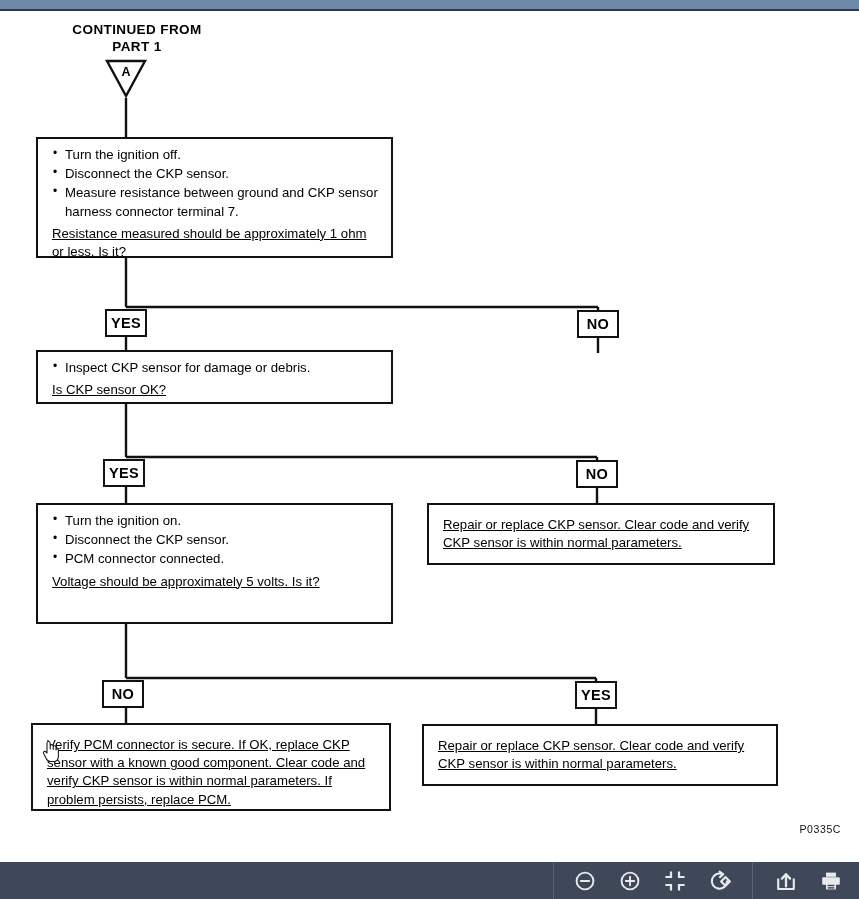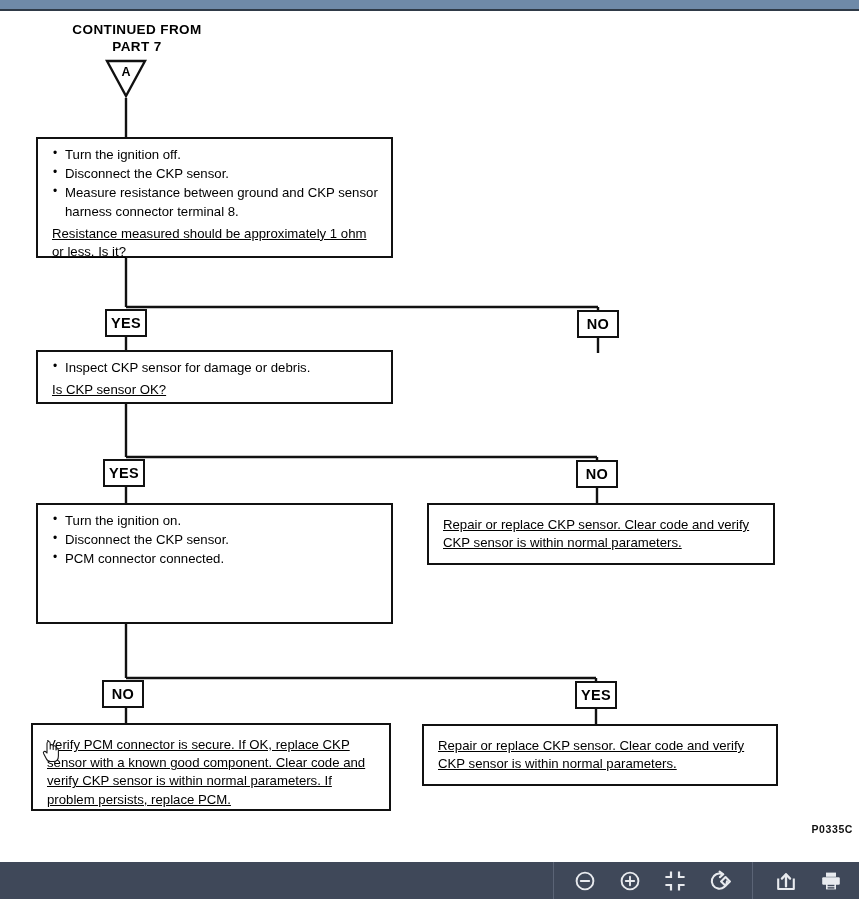--- a/index.html
+++ b/index.html
@@ -120,23 +120,23 @@
     left: 0; top: 7px;
     width: 42px;
     text-align: center;
     font-weight: bold;
     font-size: 12.5px;
     color: #000;
   }
 
   #figure-code {
     position: absolute;
-    right: 6px; top: 812px;
+    right: 18px; top: 812px;
     font-size: 10.5px;
-    font-weight: bold;
+    font-weight: normal;
     letter-spacing: 0.6px;
     color: #111;
   }
 
   
   #cursor {
     position: absolute;
     left: 41px; top: 727px;
     width: 20px; height: 26px;
     pointer-events: none;
@@ -219,34 +219,34 @@
         <line x1="596" y1="667" x2="596" y2="671"></line>
 
         <line x1="126" y1="696" x2="126" y2="712"></line>
 
         <line x1="596" y1="697" x2="596" y2="713"></line>
       </g>
     </svg>
 
     <div id="continued-label">
       <div>CONTINUED FROM</div>
-      <div>PART 7</div>
+      <div>PART 1</div>
     </div>
     <div id="connector-a">
       <svg width="42" height="40" viewBox="0 0 42 40">
         <polygon points="2,3 40,3 21,38" fill="#ffffff" stroke="#111111" stroke-width="2.4"></polygon>
       </svg>
       <div class="letter">A</div>
     </div>
 
     <div class="node" style="left:36px; top:126px; width:357px; height:121px;">
       <ul>
         <li>Turn the ignition off.</li>
         <li>Disconnect the CKP sensor.</li>
-        <li>Measure resistance between ground and CKP sensor harness connector terminal 8.</li>
+        <li>Measure resistance between ground and CKP sensor harness connector terminal 7.</li>
       </ul>
       <p>Resistance measured should be approximately 1 ohm or less. Is it?</p>
     </div>
 
     <div class="branch-label" style="left:105px; top:298px;">YES</div>
     <div class="branch-label" style="left:577px; top:299px;">NO</div>
 
 
     <div class="node" style="left:36px; top:339px; width:357px; height:54px;">
       <ul>
@@ -261,20 +261,21 @@
     <div class="node" style="left:427px; top:492px; width:348px; height:62px;">
       <p>Repair or replace CKP sensor. Clear code and verify CKP sensor is within normal parameters.</p>
     </div>
 
     <div class="node" style="left:36px; top:492px; width:357px; height:121px;">
       <ul>
         <li>Turn the ignition on.</li>
         <li>Disconnect the CKP sensor.</li>
         <li>PCM connector connected.</li>
       </ul>
+      <p>Voltage should be approximately 5 volts. Is it?</p>
     </div>
 
     <div class="branch-label" style="left:102px; top:669px;">NO</div>
     <div class="branch-label" style="left:575px; top:670px;">YES</div>
 
     <div class="node" style="left:31px; top:712px; width:360px; height:88px;">
       <p>Verify PCM connector is secure. If OK, replace CKP sensor with a known good component. Clear code and verify CKP sensor is within normal parameters.  If problem persists, replace PCM.</p>
     </div>
 
     <div class="node" style="left:422px; top:713px; width:356px; height:62px;">

